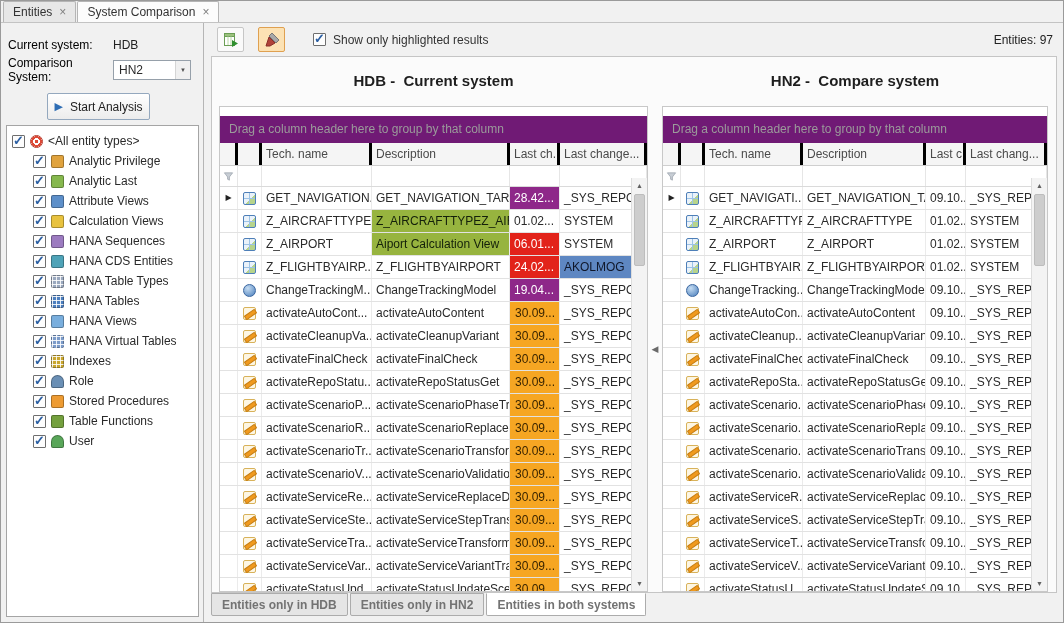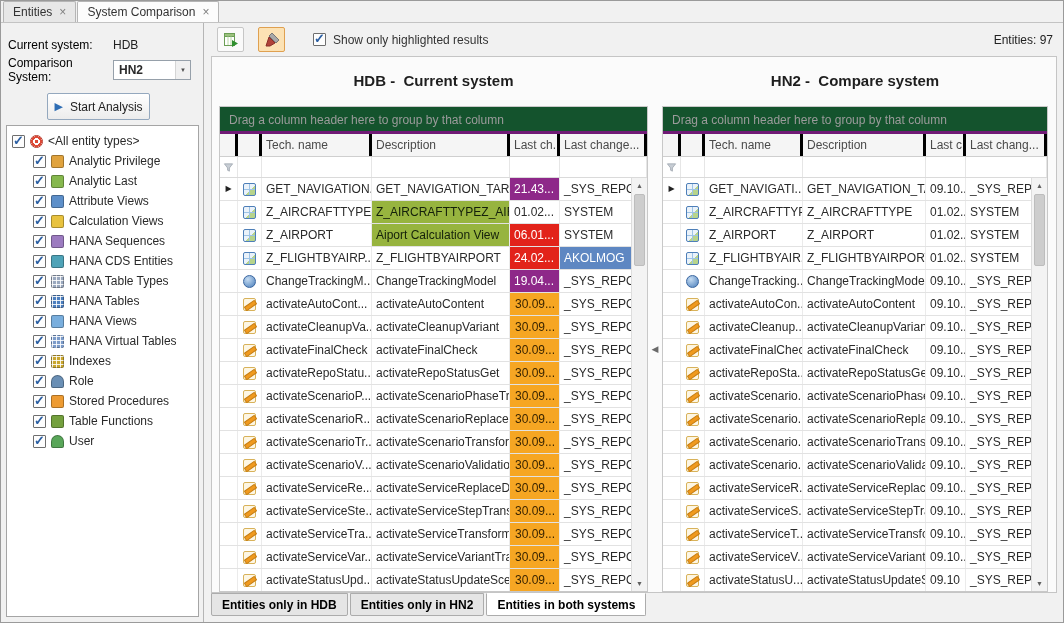--- a/index.html
+++ b/index.html
@@ -12,21 +12,21 @@
   .tabstrip { position:absolute; left:0; top:0; right:0; height:22px; display:flex; align-items:flex-end; padding-left:2px; border-bottom:1px solid #C3C3C3; background:#F1F1F1; }
   .dtab { display:flex; align-items:center; gap:7px; height:21px; padding:0 9px; margin-right:1px; background:#E7E7E7; border:1px solid #B5B5B5; border-bottom:none; border-radius:2px 2px 0 0; color:#333; cursor:default; }
   .dtab.active { background:#FCFCFC; }
   .dtab-close { color:#808080; font-size:12px; line-height:10px; }
 
   
   .sidebar { position:absolute; left:0; top:22px; width:203px; bottom:0; background:#F1F1F1; border-right:1px solid #B5B5B5; padding:9px 4px 5px 7px; }
   .form-row { display:flex; align-items:center; height:25px; }
   .form-lbl { width:105px; flex:0 0 auto; color:#000000; }
   .form-val { color:#222;text-align:right; }
-  .combo { width:78px; height:20px; background:#FFF; border:1px solid #96A0AA; display:flex; align-items:center; justify-content:space-between; padding-left:5px; cursor:default;font-weight:bold; }
+  .combo { width:78px; height:20px; background:#FFF; border:1px solid #96A0AA; display:flex; align-items:center; justify-content:space-between; padding-left:5px; cursor:default; }
   .combo-btn { width:15px; height:100%; display:flex; align-items:center; justify-content:center; background:#F0F0F0; border-left:1px solid #D5D5D5; color:#505050; font-size:6px; }
   .start-btn { margin:11px 0 0 39px; width:103px; height:27px; background:linear-gradient(#FFFFFF,#ECECEC); border:1px solid #94A8BE; border-radius:2px; display:flex; align-items:center; justify-content:center; gap:7px; font-family:inherit; font-size:12px; color:#222; cursor:default; }
   .play-icon { color:#2E6DB4; font-size:11px; line-height:11px; }
   .tree { position:absolute; left:5px; right:4px; top:102px; bottom:5px; background:#FFF; border:1px solid #A5A5A5; padding:5px 2px; overflow:hidden; }
   .tree-row { display:flex; align-items:center; gap:5px; height:20px; padding-left:3px; white-space:nowrap; }
   .tree-children .tree-row { padding-left:24px; }
   .cb { width:13px; height:13px; border:1px solid #6E6E6E; border-radius:1px; background:#FDFDFD; position:relative; flex:0 0 auto; }
   .cb.checked::after { content:"✓"; position:absolute; left:0; top:-3px; font-size:13px; font-weight:bold; color:#2B5FA3; }
   .t-icon { width:13px; height:13px; border-radius:2px; flex:0 0 auto; border:1px solid rgba(0,0,0,.28); }
 
@@ -61,37 +61,37 @@
   
   .main-panel { position:absolute; left:210px; top:55px; width:846px; height:537px; background:#FBFBFB; border:1px solid #C5C5C5; }
   .grid-title { position:absolute; top:15px; font-weight:bold; font-size:15px; color:#1E1E1E; text-align:center; white-space:pre; }
   .grid-title.lt { left:7px; width:429px; }
   .grid-title.rt { left:450px; width:386px; }
 
   .grid { position:absolute; top:49px; bottom:0; background:#FFF; border:1px solid #C8C8C8; overflow:hidden; }
   .grid.gleft  { left:7px;   width:429px; }
   .grid.gright { left:450px; width:386px; }
 
-  .group-panel { height:27px; background:#14532d; border-bottom:3px solid #701a75; color:#9B9B9B; padding:6px 0 0 9px; white-space:nowrap; overflow:hidden; }
+  .group-panel { height:27px; background:#701a75; border-bottom:7px solid #701a75; color:#9B9B9B; padding:6px 0 0 9px; white-space:nowrap; overflow:hidden;margin-top:9px; }
   .cols-l { display:grid; grid-template-columns:18px 24px 110px 138px 50px 1fr; }
   .cols-r { display:grid; grid-template-columns:18px 24px 98px 123px 40px 1fr; }
   .hdr { height:23px; background:#F5F5F5; border-bottom:1px solid #CFCFCF; color:#4A4A4A; }
   .hcell { padding:4px 4px 0; border-right:3px solid #000000; white-space:nowrap; overflow:hidden; }
   .frow { height:21px; background:#FFF; border-bottom:1px solid #DADADA; }
   .fcell { border-right:1px solid #E6E6E6; display:flex; align-items:center; justify-content:center; }
   .grow { height:23px; border-bottom:1px solid #E2E2E2; background:#FFF; }
   .cell { padding:4px 4px 0; border-right:1px solid #EBEBEB; white-space:nowrap; overflow:hidden; color:#2A2A2A; }
   .cell.ind { padding:6px 0 0; text-align:center; font-size:8px; color:#222; }
   .cell.icn { display:flex; align-items:center; justify-content:center; padding:0; }
 
   .hl-green  { background:var(--hl_green);  color:#14200A; }
   .hl-purple { background:var(--hl_purple); color:#FFFFFF; }
   .hl-red    { background:var(--hl_red);    color:#FFFFFF; }
   .hl-orange { background:var(--hl_orange); color:#3A2500;text-align:right; }
-  .hl-blue   { background:var(--hl_blue);   color:#ffffff; }
+  .hl-blue   { background:var(--hl_blue);   color:#0f172a; }
 
   .row-icon { width:13px; height:13px; display:inline-block; flex:0 0 auto; }
   [data-name="calculation-view-icon"] { border:1px solid #4E7FB8; border-radius:2px;
     background: linear-gradient(90deg, transparent 5px, #9DC3E6 5px 6px, transparent 6px),
                 linear-gradient(0deg,  transparent 5px, #9DC3E6 5px 6px, transparent 6px),
                 linear-gradient(135deg, #EAF2FA 58%, #B7D48B 58%); }
   [data-name="model-icon"] { border:1px solid #3A66A0; border-radius:50%;
     background: radial-gradient(circle at 35% 30%, #C5DCF2, #4A7EBB); }
   [data-name="procedure-icon"] { position:relative; background:#FDF6E3; border:1px solid #D8B25A; border-radius:2px; }
   [data-name="procedure-icon"]::after { content:""; position:absolute; left:0px; top:4px; width:11px; height:3px;
@@ -99,21 +99,21 @@
 
   .vscroll { position:absolute; top:71px; right:0; bottom:0; width:16px; background:#F3F3F3; border-left:1px solid #DDDDDD; display:flex; flex-direction:column; }
   .sb-btn { height:15px; display:flex; align-items:center; justify-content:center; font-size:7px; color:#606060; }
   .sb-track { flex:1; position:relative; }
   .sb-thumb { position:absolute; top:1px; left:2px; right:2px; height:72px; background:#CDCDCD; border:1px solid #BDBDBD; border-radius:2px; }
 
   .splitter { position:absolute; left:436px; width:14px; top:49px; bottom:0; display:flex; align-items:center; justify-content:center; color:#6A6A6A; font-size:9px; }
 
   
   .bottom-tabs { position:absolute; left:210px; top:592px; height:24px; display:flex; }
-  .btab { height:23px; padding:4px 10px 16px; margin-right:2px; background:#E5E5E5; border:1px solid #ACACAC; border-radius:0 0 2px 2px; font-weight:bold; color:#000000; white-space:nowrap; cursor:default; }
+  .btab { height:23px; padding:4px 10px 16px; margin-right:2px; background:#E5E5E5; border:1px solid #ACACAC; border-radius:0 0 2px 2px; font-weight:bold; color:#737373; white-space:nowrap; cursor:default; }
   .btab.active { background:#FFFFFF; border-top-color:#FFFFFF; }
 </style>
 </head>
 <body>
 
 <div class="window" data-name="app-window">
 
   <div class="tabstrip" data-name="document-tabstrip">
 
       <div class="dtab" data-name="document-tab">
@@ -295,21 +295,21 @@
       </div>
       <div data-name="hdb-grid-rows">
 
           <div class="grow cols-l" data-name="table-row">
             <div class="cell ind" data-name="row-indicator">▶</div>
             <div class="cell icn">
               <span class="row-icon" data-name="calculation-view-icon"></span>
             </div>
             <div class="cell" data-name="tech-name-cell">GET_NAVIGATION...</div>
             <div class="cell" data-name="description-cell">GET_NAVIGATION_TARG...</div>
-            <div class="cell hl-purple" data-name="last-change-cell">21.43...</div>
+            <div class="cell hl-purple" data-name="last-change-cell">28.42...</div>
             <div class="cell" data-name="last-changed-by-cell">_SYS_REPO</div>
           </div>
 
           <div class="grow cols-l" data-name="table-row">
             <div class="cell ind" data-name="row-indicator"></div>
             <div class="cell icn">
               <span class="row-icon" data-name="calculation-view-icon"></span>
             </div>
             <div class="cell" data-name="tech-name-cell">Z_AIRCRAFTTYPE</div>
             <div class="cell hl-green" data-name="description-cell">Z_AIRCRAFTTYPEZ_AIR...</div>

